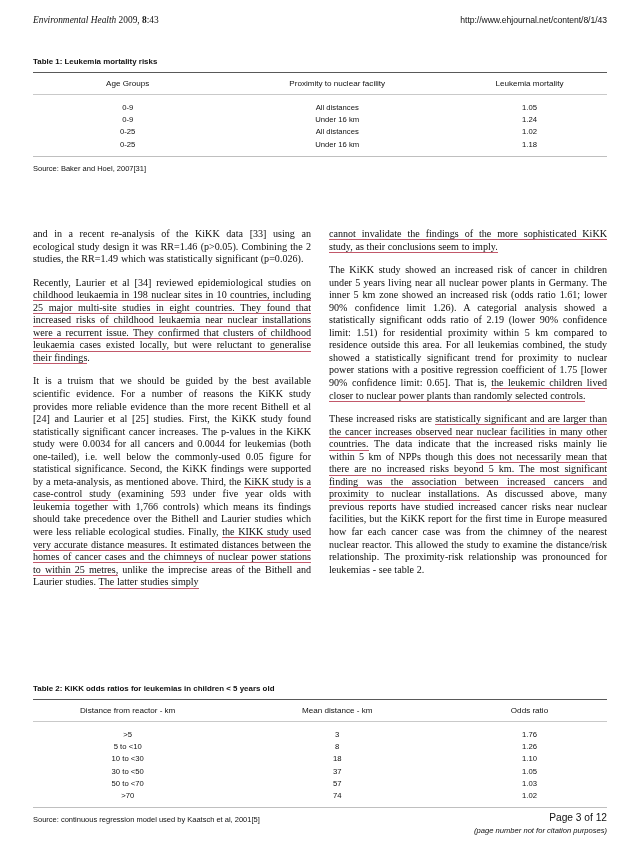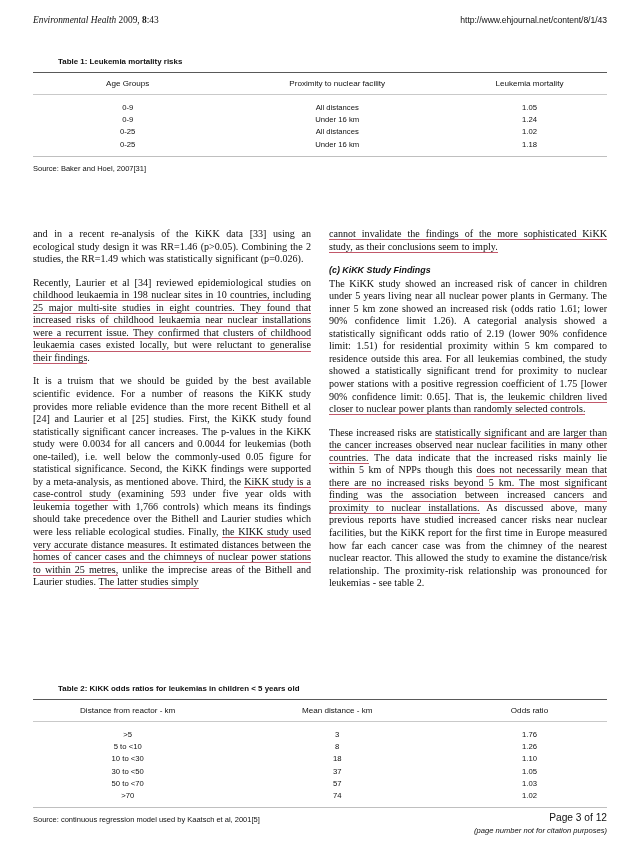--- a/index.html
+++ b/index.html
@@ -51,21 +51,20 @@
 
   
   .table-block { position: absolute; left: 33px; width: 574px; }
   .tbl-caption {
     font-family: "Liberation Sans", "DejaVu Sans", sans-serif;
     font-weight: bold;
     font-size: 7.9px;
     color: #111;
     margin-bottom: 6px;
     letter-spacing: 0.01px;
-    margin-left: 25px;
   }
   table.data {
     width: 100%;
     border-collapse: collapse;
     font-family: "Liberation Sans", "DejaVu Sans", sans-serif;
     font-size: 7.7px;
     color: #111;
   }
   table.data thead th {
     font-weight: normal;
@@ -199,21 +198,20 @@
   <div class="cols">
 
     <div class="col left">
       <p class="body">and in a recent re-analysis of the KiKK data [33] using an ecological study design it was RR=1.46 (p&gt;0.05).   Combining the 2 studies, the RR=1.49 which was statistically significant (p=0.026).</p>
       <p class="body"><span>Recently, Laurier et al [34] reviewed epidemiological studies on </span><span class="u">childhood leukaemia in 198 nuclear sites in 10 countries, including 25 major multi-site studies in eight countries. They found that increased risks of childhood leukaemia near nuclear installations were a recurrent issue. They confirmed that clusters of childhood leukaemia cases existed locally, but were reluctant to generalise their findings</span><span>.</span></p>
       <p class="body"><span>It is a truism that we should be guided by the best available scientific evidence. For a number of reasons the KiKK study provides more reliable evidence than the more recent Bithell et al [24] and Laurier et al [25] studies. First, the KiKK study found statistically significant cancer increases. The p-values in the KiKK study were 0.0034 for all cancers and 0.0044 for leukemias (both one-tailed), i.e. well below the commonly-used 0.05 figure for statistical significance. Second, the KiKK findings were supported by a meta-analysis, as mentioned above. Third, the </span><span class="u">KiKK study is a case-control study </span><span>(examining 593 under five year olds with leukemia together with 1,766 controls) which means its findings should take precedence over the Bithell and Laurier studies which were less reliable ecological studies. Finally, </span><span class="u">the KIKK study used very accurate distance measures. It estimated distances between the homes of cancer cases and the chimneys of nuclear power stations to within 25 metres,</span><span> unlike the imprecise areas of the Bithell and Laurier studies. </span><span class="u">The latter studies simply</span></p>
     </div>
 
     <div class="col right">
       <p class="body"><span class="u">cannot invalidate the findings of the more sophisticated KiKK study, as their conclusions seem to imply.</span></p>
-      <h3 class="subhead">(c) KiKK Study Findings</h3>
       <p class="body"><span>The KiKK study showed an increased risk of cancer in children under 5 years living near all nuclear power plants in Germany. The inner 5 km zone showed an increased risk (odds ratio 1.61; lower 90% confidence limit 1.26). A categorial analysis showed a statistically significant odds ratio of 2.19 (lower 90% confidence limit: 1.51) for residential proximity within 5 km compared to residence outside this area. For all leukemias combined, the study showed a statistically significant trend for proximity to nuclear power stations with a positive regression coefficient of 1.75 [lower 90% confidence limit: 0.65]. That is, </span><span class="u">the leukemic children lived closer to nuclear power plants than randomly selected controls.</span></p>
       <p class="body"><span>These increased risks are </span><span class="u">statistically significant and are larger than the cancer increases observed near nuclear facilities in many other countries.</span><span> The data indicate that the increased risks mainly lie within 5 km of NPPs though this </span><span class="u">does not necessarily mean that there are no increased risks beyond 5 km. The most significant finding was the association between increased cancers and proximity to nuclear installations.</span><span> As discussed above, many previous reports have studied increased cancer risks near nuclear facilities, but the KiKK report for the first time in Europe measured how far each cancer case was from the chimney of the nearest nuclear reactor. This allowed the study to examine the distance/risk relationship. The proximity-risk relationship was pronounced for leukemias - see table 2.</span></p>
     </div>
 
   </div>
 
   <div class="table-block" style="top:684px;">
     <div class="tbl-caption">Table 2: KiKK odds ratios for leukemias in children &lt; 5 years old</div>
     <table class="data">
       <thead>

